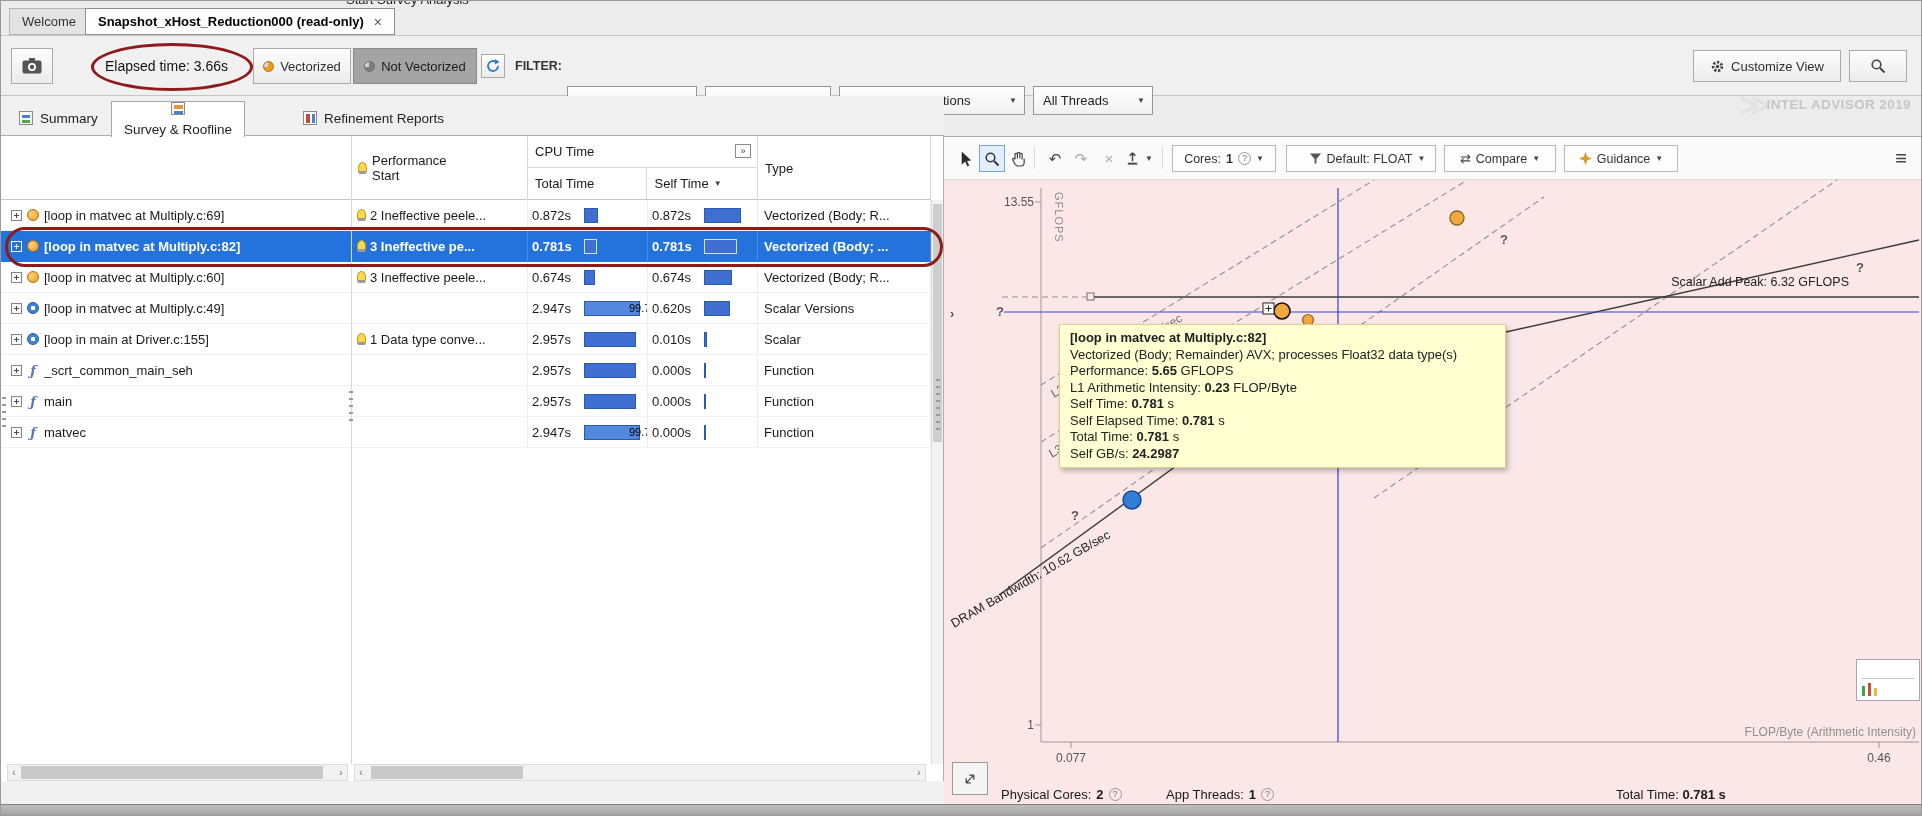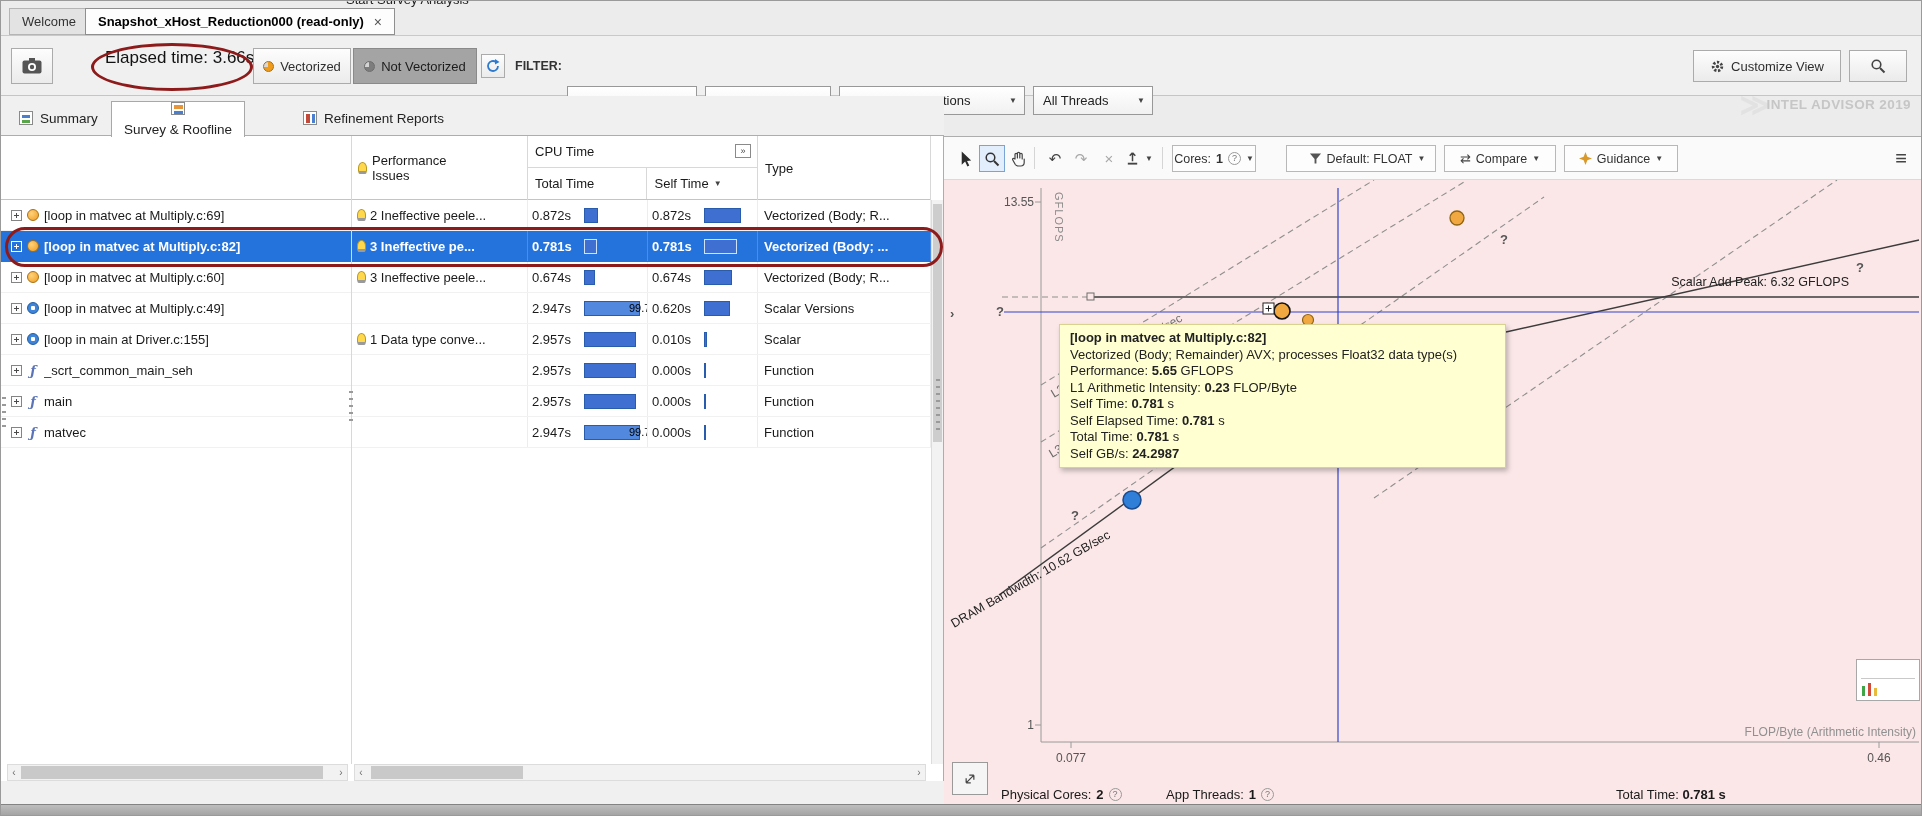--- a/index.html
+++ b/index.html
@@ -113,21 +113,21 @@
 
 <div id="toolbar">
   <div class="btn" style="left:10px;top:12px;width:42px;height:36px;">
     <svg width="20" height="16" viewBox="0 0 20 16">
           <rect x="7" y="0" width="6" height="3" fill="#555"></rect>
           <rect x="0.5" y="2.5" width="19" height="13" rx="2" fill="#555"></rect>
           <circle cx="10" cy="9" r="4" fill="#fff"></circle>
           <circle cx="10" cy="9" r="2.2" fill="#555"></circle>
         </svg>
   </div>
-  <div class="abs" style="left:104px;top:4px;height:36px;display:flex;align-items:center;font-size:17px;color:#111;">Elapsed time: 3.66s</div>
+  <div class="abs" style="left:104px;top:12px;height:36px;display:flex;align-items:center;font-size:14px;color:#111;">Elapsed time: 3.66s</div>
   <div class="btn" style="left:252px;top:12px;width:98px;height:36px;">
     <span class="pie"></span>
     <span>Vectorized</span>
   </div>
   <div class="btn darkb" style="left:352px;top:12px;width:124px;height:36px;">
     <span class="pie gray"></span>
     <span>Not Vectorized</span>
   </div>
   <div class="btn" style="left:480px;top:18px;width:24px;height:24px;">
     <svg width="14" height="14" viewBox="0 0 14 14">
@@ -184,21 +184,21 @@
     <span>Refinement Reports</span>
   </div>
 </div>
 
 <div id="leftpanel">
   <div id="thead">
     <div class="hc" id="hc-iss">
       <span class="bulb"></span>
       <span>
             <div>Performance</div>
-            <div>Issues</div>
+            <div>Start</div>
           </span>
     </div>
     <div class="hc" id="hc-cpu">
       <div class="top">
             <span>CPU Time</span>
         <span class="hexpand">»</span>
       </div>
       <div class="bot">
         <div class="bt1">
               <span>Total Time</span>
@@ -416,21 +416,21 @@
           <span class="glyph dis">×</span>
         </div>
     <div class="itm tool" style="left:178px;width:34px;">
       <svg width="15" height="15" viewBox="0 0 16 16">
             <path d="M8 11 V2 M8 2 L5 5 M8 2 L11 5" stroke="#444" stroke-width="1.6" fill="none"></path>
             <path d="M3 13.5 H13" stroke="#444" stroke-width="2"></path>
           </svg>
       <span class="caret">▼</span>
     </div>
     <div class="sepv" style="left:218px;"></div>
-    <div class="itm ddc" style="left:228px;width:84px;">
+    <div class="itm ddc" style="left:228px;width:104px;">
       <span>Cores:</span>
       <b>1</b>
       <span class="helpc">?</span>
       <span class="caret">▼</span>
     </div>
     <div class="itm ddc" style="left:342px;width:150px;padding-left:20px;">
       <svg width="13" height="13" viewBox="0 0 14 13">
             <polygon points="1,1 13,1 8,7 8,12 6,12 6,7" fill="#555"></polygon>
           </svg>
       <span>Default: FLOAT</span>

